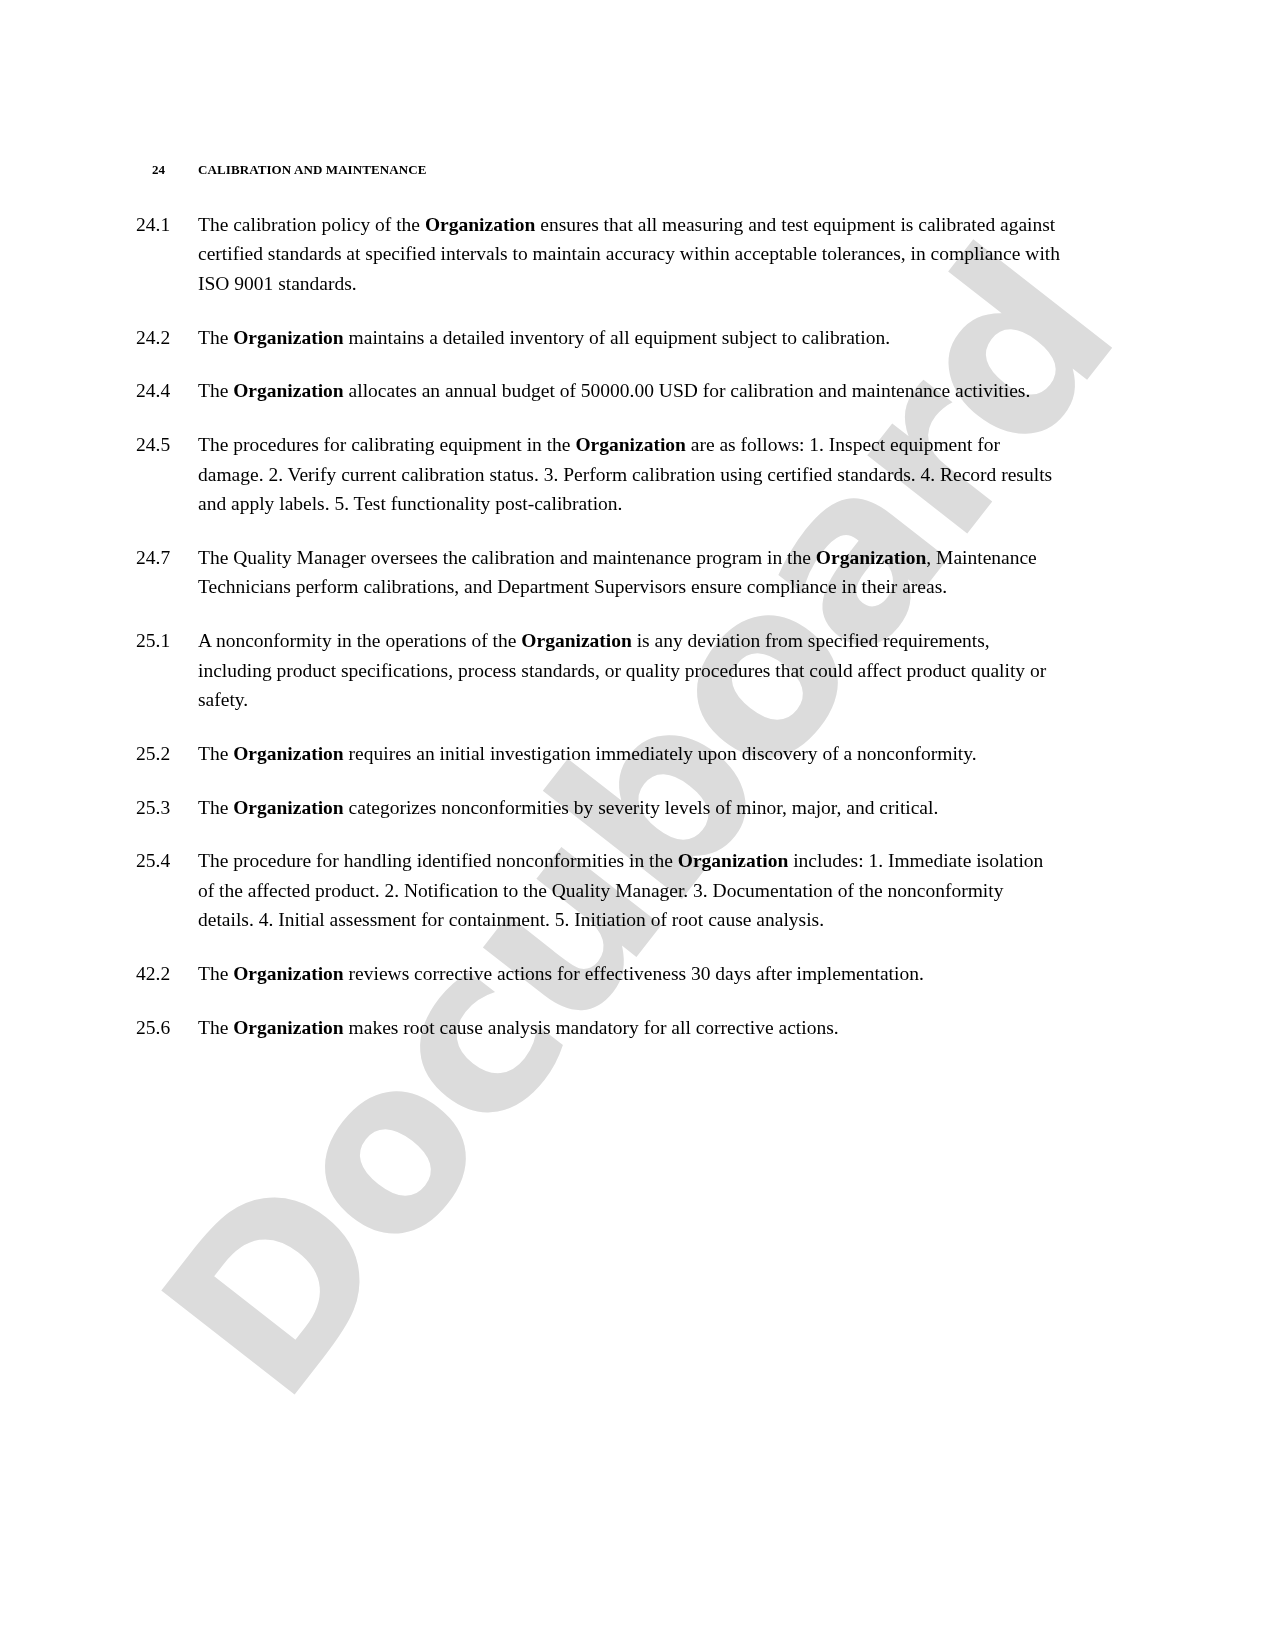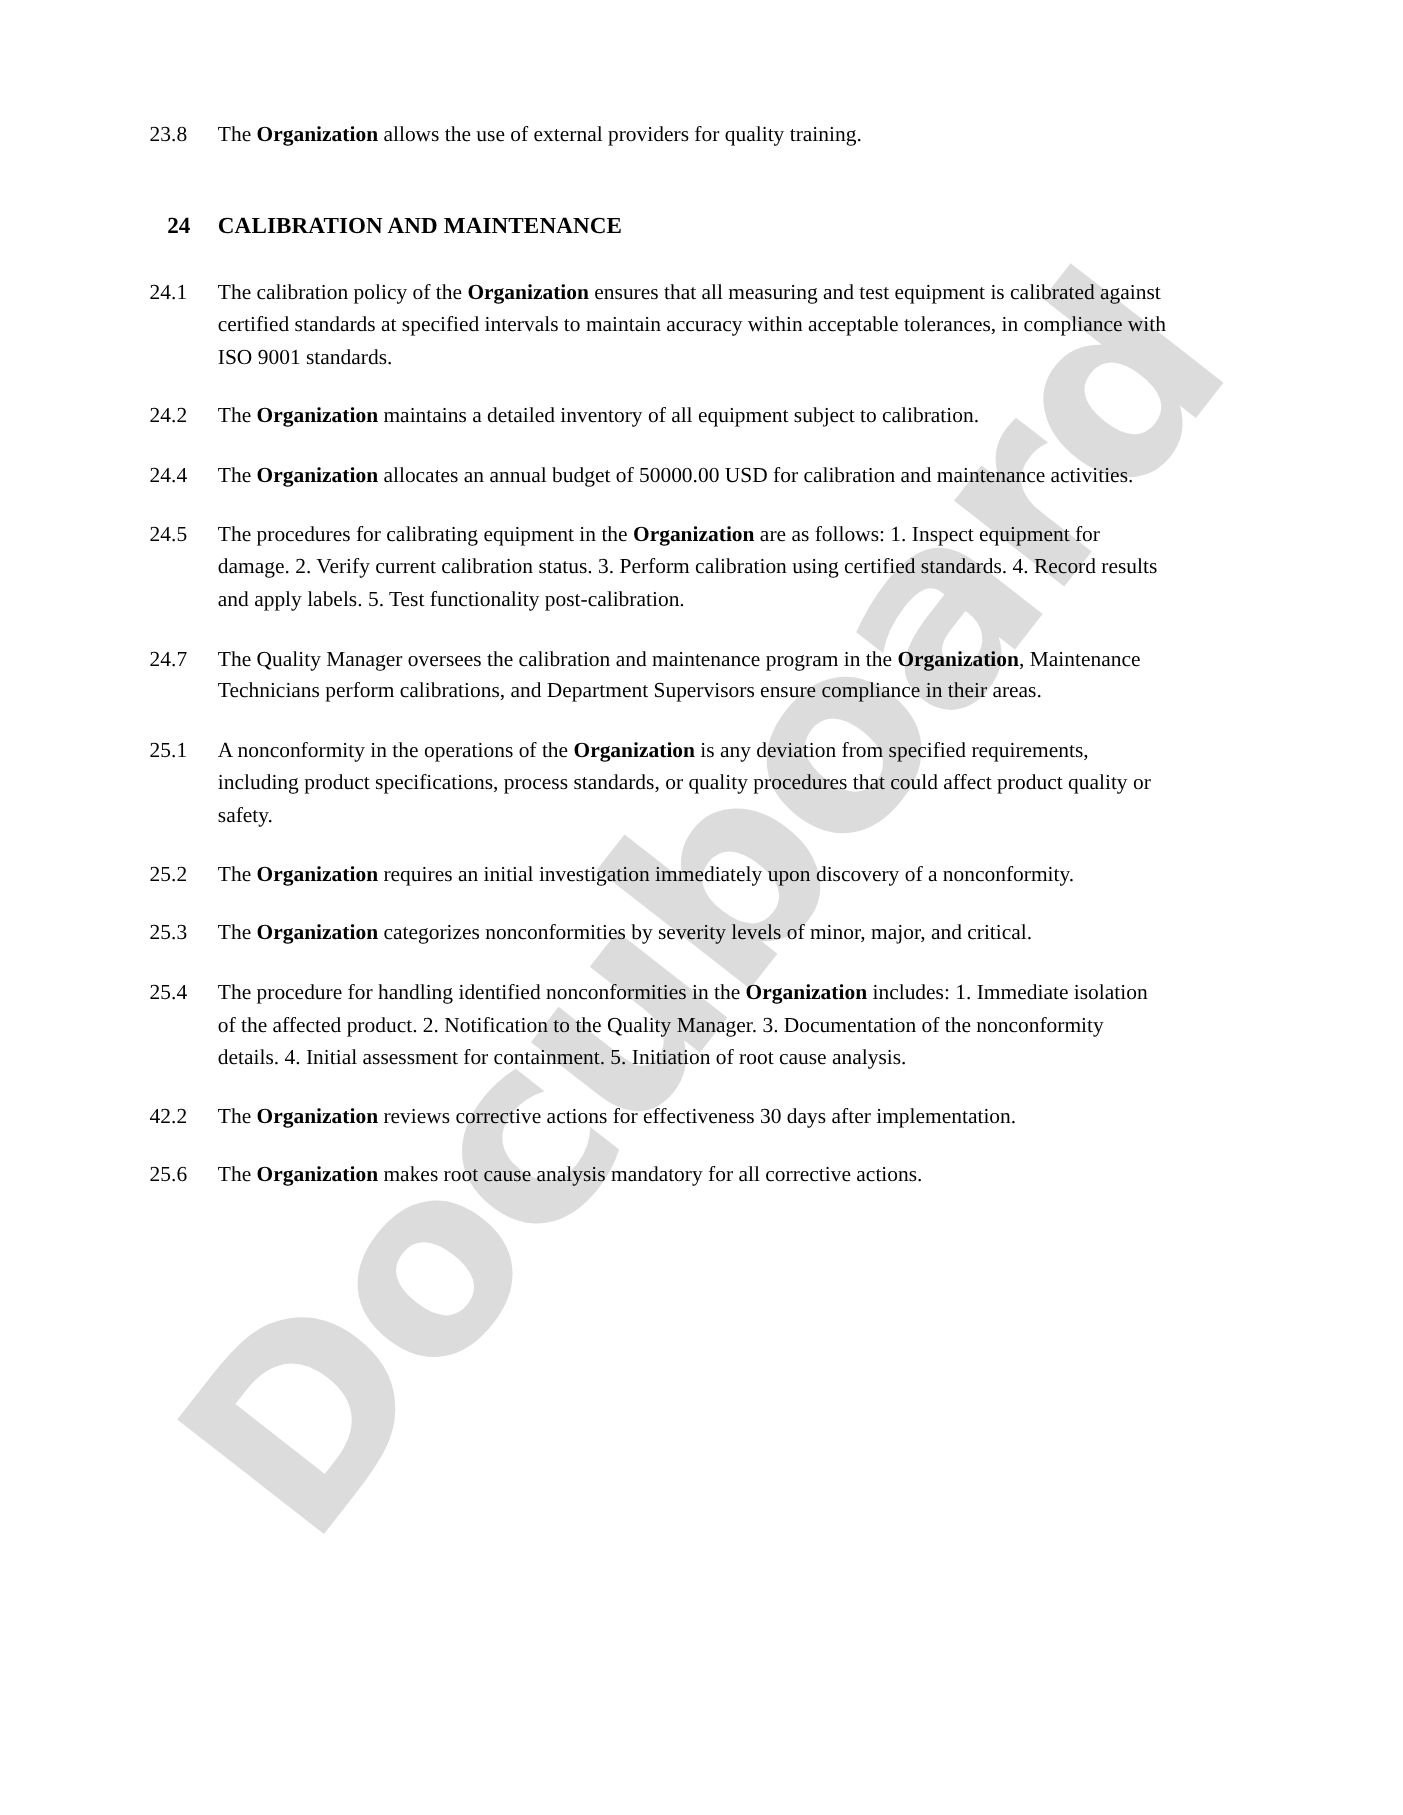--- a/index.html
+++ b/index.html
@@ -75,21 +75,21 @@
   }
   .clause b, .clause strong {
     font-weight: 700;
   }
 
   
   .heading {
     display: flex;
     align-items: flex-start;
     font-weight: 700;
-    font-size: 21px;
+    font-size: 13px;
     line-height: 1.52;
     margin-top: 52px;
     margin-bottom: 30px;
   }
   .heading .num {
     flex: 0 0 62px;
     width: 62px;
     padding-left: 16px;
     box-sizing: border-box;
     white-space: nowrap;
@@ -102,24 +102,20 @@
 </style>
 </head>
 <body style="background: rgb(255, 255, 255); color: rgb(0, 0, 0);">
 
 <div id="watermark-layer">
   <div id="watermark-text" style="color: rgb(220, 220, 220);">Docuboard</div>
 </div>
 
 <div id="page">
   <div id="doc-body">
-      <div class="clause">
-        <div class="num">23.8</div>
-        <div class="body"><span>The </span><b>Organization</b><span> allows the use of external providers for quality training.</span></div>
-      </div>
       <div class="heading">
         <div class="num">24</div>
         <div class="title">CALIBRATION AND MAINTENANCE</div>
       </div>
       <div class="clause">
         <div class="num">24.1</div>
         <div class="body"><span>The calibration policy of the </span><b>Organization</b><span> ensures that all measuring and test equipment is calibrated against certified standards at specified intervals to maintain accuracy within acceptable tolerances, in compliance with ISO 9001 standards.</span></div>
       </div>
       <div class="clause">
         <div class="num">24.2</div>

